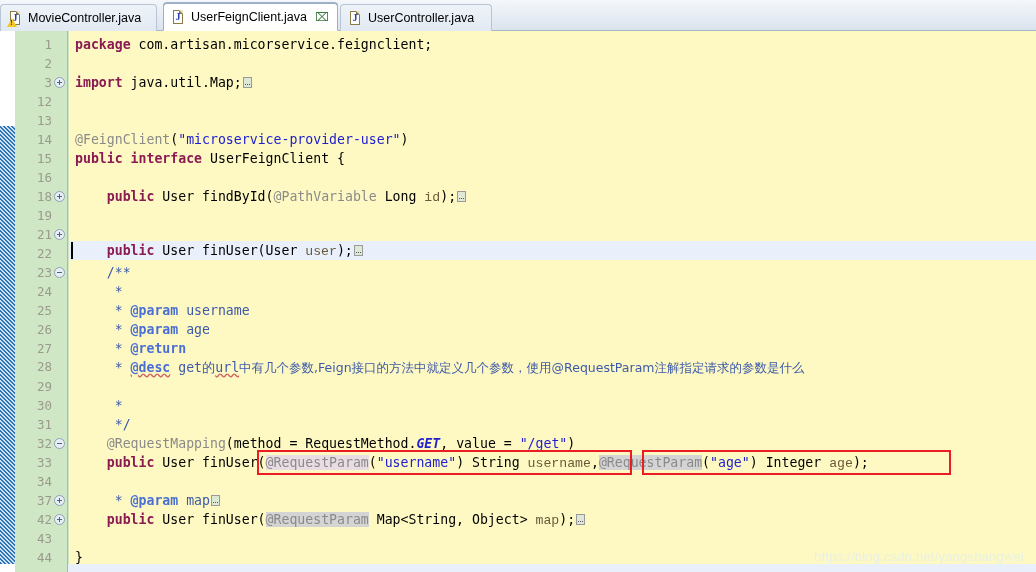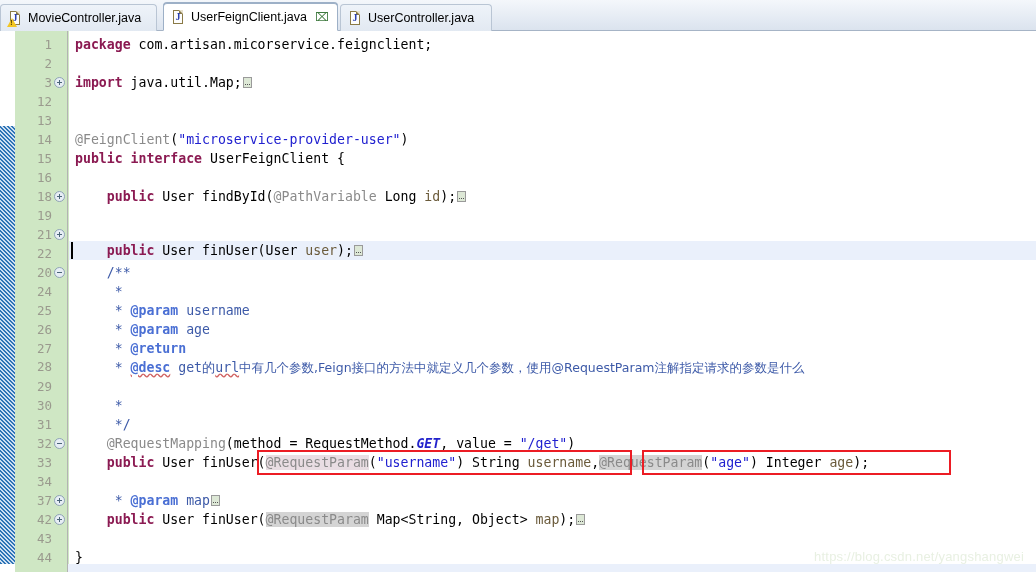--- a/index.html
+++ b/index.html
@@ -85,21 +85,21 @@
     background-size:4px 4px;
   }
   .gutter{
     position:absolute;left:15px;top:0;width:53px;height:541px;
     background:#cfe7c4;
     border-right:1px solid #b3b3b3;
     box-sizing:border-box;
   }
   .code-area{
     position:absolute;left:69px;top:0;right:0;height:541px;
-    background:#ffffff;
+    background:#fef9c3;
   }
 
   .ln{
     position:absolute;left:0;width:53px;height:19px;line-height:19px;
     text-align:right;padding-right:3px;box-sizing:border-box;
     font-family:"DejaVu Sans Mono","Liberation Mono",monospace;
     font-size:12.5px;color:#9a9a8e;
   }
   .ln .num{display:inline-block;}
   .fold{
@@ -129,21 +129,21 @@
   }
 
   
   .kw{color:#8b1a52;font-weight:bold;}
   .str{color:#2020d0;}
   .ann{color:#8a8a8a;}
   .cmt{color:#3d5aa8;}
   .cmtj{color:#3d5aa8;font-family:"DejaVu Sans","Liberation Sans",sans-serif;font-size:12.5px;}
   .tag{color:#4a6fd4;font-weight:bold;}
   .fld{color:#2222cc;font-weight:bold;font-style:italic;}
-  .prm{color:#6a5a3a;}
+  .prm{color:#6a5a3a;font-family:Liberation Mono, monospace;}
   .occ{background:#d4d4d4;}
   .occp{background:#e9dde3;}
   .wavy{
     text-decoration:underline;
     text-decoration-style:wavy;
     text-decoration-color:#d06060;
   }
   .foldbox{
     display:inline-block;width:9px;height:11px;
     border:1px solid #9a9a9a;background:#dde8d6;
@@ -216,21 +216,21 @@
       <div class="ln" style="top:42px"><span class="num">3</span><span class="fold plus"></span></div>
       <div class="ln" style="top:61px"><span class="num">12</span><span class="fold none"></span></div>
       <div class="ln" style="top:80px"><span class="num">13</span><span class="fold none"></span></div>
       <div class="ln" style="top:99px"><span class="num">14</span><span class="fold none"></span></div>
       <div class="ln" style="top:118px"><span class="num">15</span><span class="fold none"></span></div>
       <div class="ln" style="top:137px"><span class="num">16</span><span class="fold none"></span></div>
       <div class="ln" style="top:156px"><span class="num">18</span><span class="fold plus"></span></div>
       <div class="ln" style="top:175px"><span class="num">19</span><span class="fold none"></span></div>
       <div class="ln" style="top:194px"><span class="num">21</span><span class="fold plus"></span></div>
       <div class="ln" style="top:213px"><span class="num">22</span><span class="fold none"></span></div>
-      <div class="ln" style="top:232px"><span class="num">20</span><span class="fold"></span></div>
+      <div class="ln" style="top:232px"><span class="num">23</span><span class="fold"></span></div>
       <div class="ln" style="top:251px"><span class="num">24</span><span class="fold none"></span></div>
       <div class="ln" style="top:270px"><span class="num">25</span><span class="fold none"></span></div>
       <div class="ln" style="top:289px"><span class="num">26</span><span class="fold none"></span></div>
       <div class="ln" style="top:308px"><span class="num">27</span><span class="fold none"></span></div>
       <div class="ln" style="top:326px"><span class="num">28</span><span class="fold none"></span></div>
       <div class="ln" style="top:346px"><span class="num">29</span><span class="fold none"></span></div>
       <div class="ln" style="top:365px"><span class="num">30</span><span class="fold none"></span></div>
       <div class="ln" style="top:384px"><span class="num">31</span><span class="fold none"></span></div>
       <div class="ln" style="top:403px"><span class="num">32</span><span class="fold"></span></div>
       <div class="ln" style="top:422px"><span class="num">33</span><span class="fold none"></span></div>

